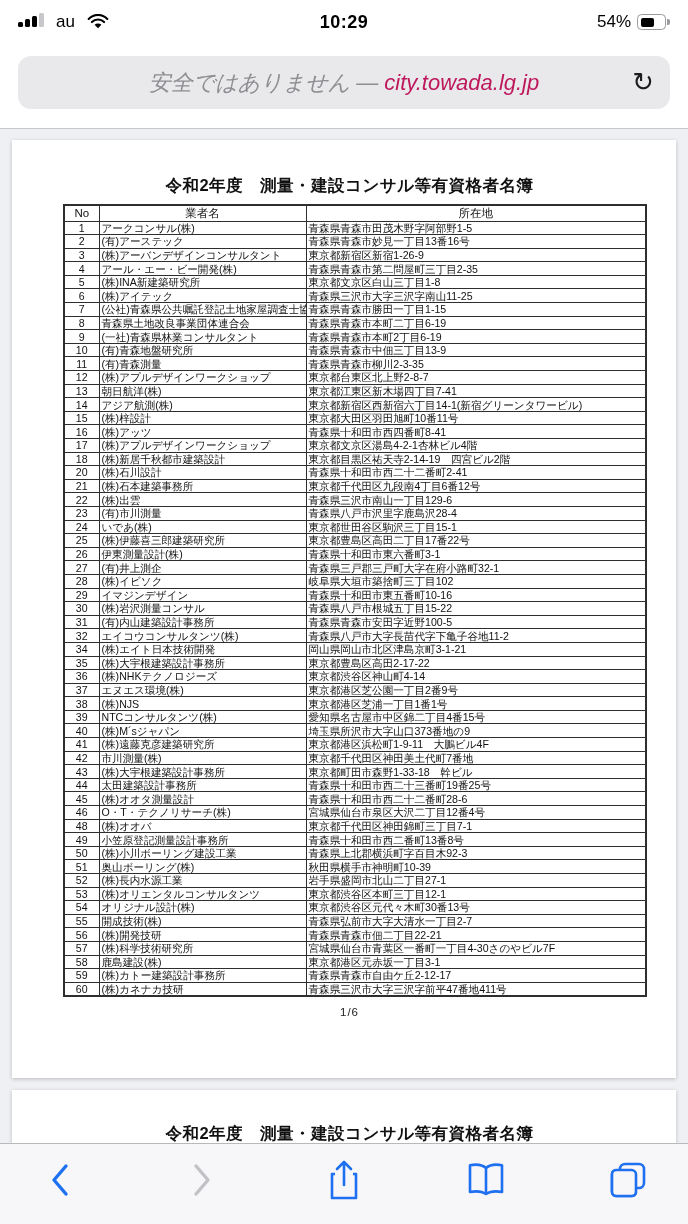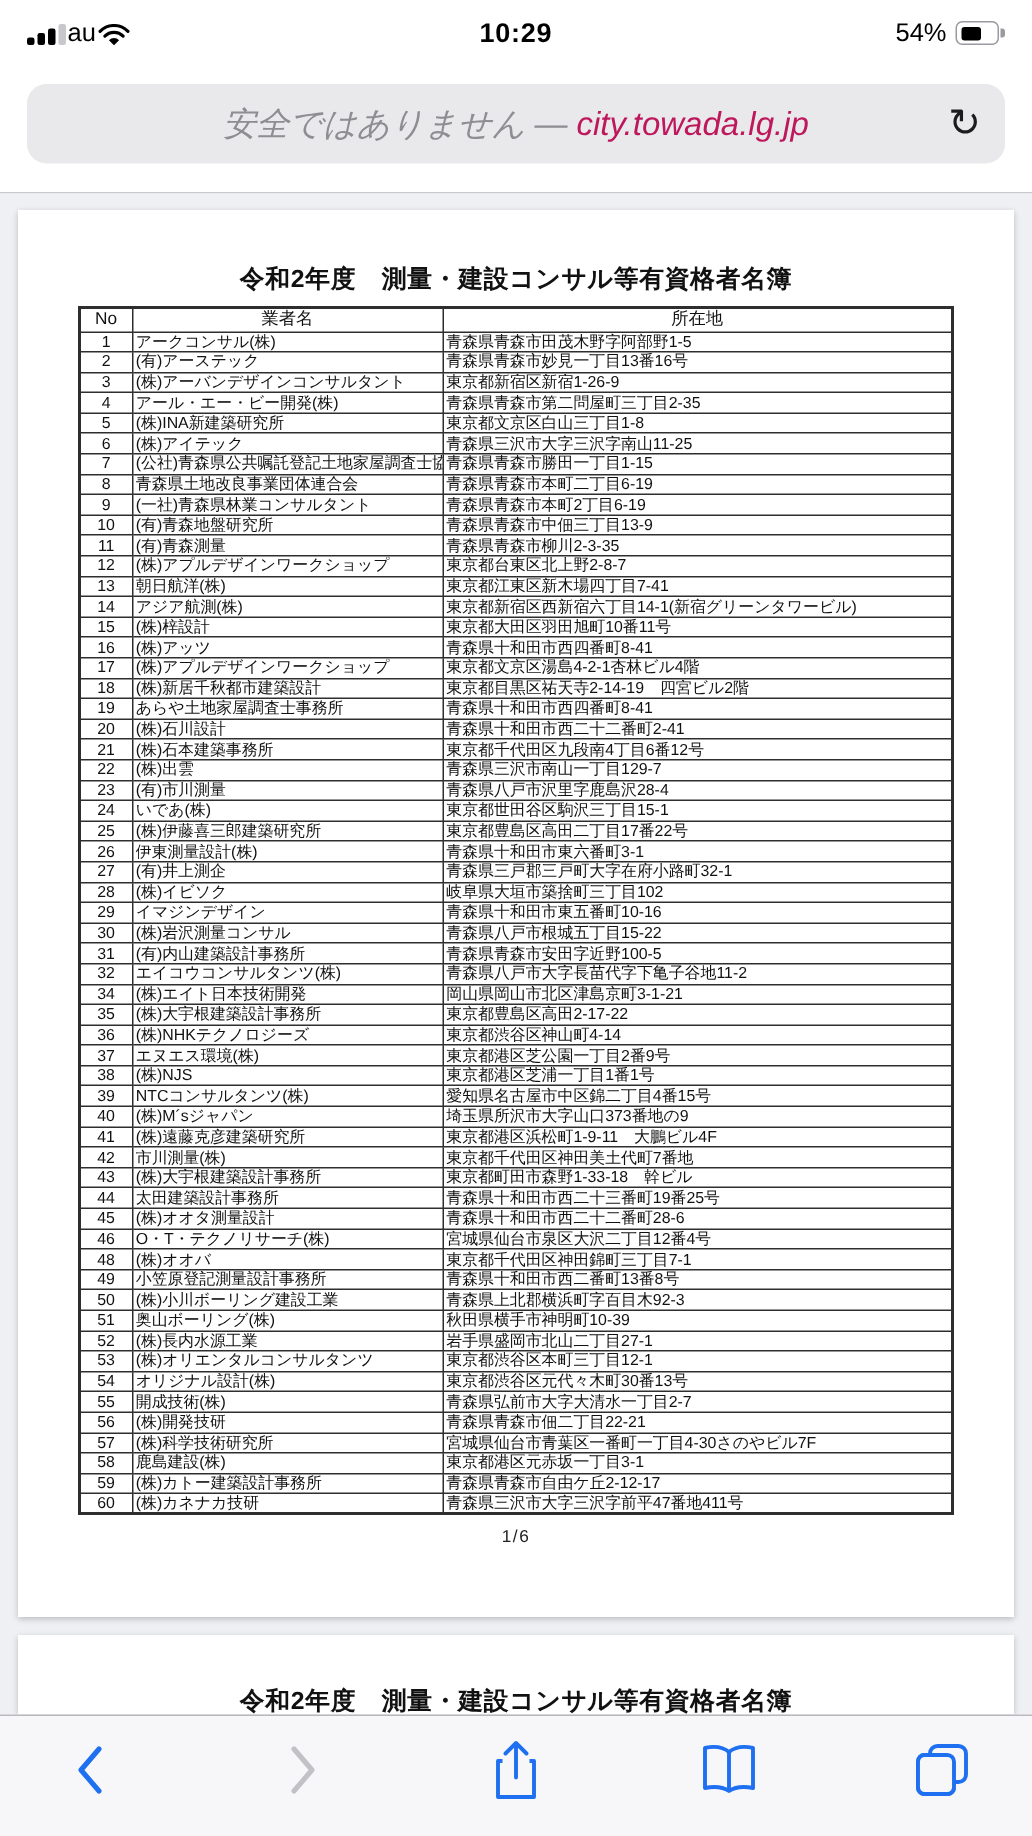--- a/index.html
+++ b/index.html
@@ -2,21 +2,21 @@
 <html><head>
 <meta charset="utf-8">
 <style>
   * { margin:0; padding:0; box-sizing:border-box; }
   html,body { width:688px; }
   body { font-family:"Liberation Sans","DejaVu Sans",sans-serif; background:#000; }
   .phone { width:688px; height:1224px; background:#fff; position:relative; overflow:hidden; display:flex; flex-direction:column; }
 
   
   .status-bar { height:44px; background:#fff; display:flex; align-items:center; justify-content:space-between; padding:0 18px; flex:0 0 auto; }
-  .sb-left { display:flex; align-items:flex-end; gap:1px; width:180px; }
+  .sb-left { display:flex; align-items:center; gap:12px; width:180px; }
   .sb-carrier { font-size:17px; color:#000; line-height:1; padding-bottom:2px; }
   .sb-time { font-size:18px; font-weight:bold; color:#000; letter-spacing:.5px; position:absolute; left:0; right:0; text-align:center; top:12px; pointer-events:none; }
   .sb-right { display:flex; align-items:center; gap:6px; width:180px; justify-content:flex-end; }
   .sb-batt-pct { font-size:17px; color:#000; }
   .sig-bars { display:flex; align-items:flex-end; gap:2px; height:14px; padding-bottom:2px; }
   .sig-bars i { display:block; width:5px; border-radius:1.5px; background:#000; }
   .sig-bars i:nth-child(1){height:5px;} .sig-bars i:nth-child(2){height:8px;}
   .sig-bars i:nth-child(3){height:11px;} .sig-bars i:nth-child(4){height:14px;background:#c8c8cc;}
   .battery { position:relative; width:33px; height:16px; }
   .batt-body { position:absolute; left:0; top:0; width:29px; height:16px; border:1.5px solid #9a9aa0; border-radius:4.5px; }
@@ -26,21 +26,21 @@
   
   .url-section { background:#fff; padding:12px 18px 19px 18px; border-bottom:1px solid #c9c9cd; flex:0 0 auto; }
   .url-pill { position:relative; background:#e9e9eb; border-radius:13px; height:53px; display:flex; align-items:center; justify-content:center; font-size:22px;font-style:italic; }
   .url-secure { color:#8d8d92; }
   .url-sep { color:#8d8d92; padding:0 6px; }
   .url-domain { color:#be185d; }
   .reload-icon { position:absolute; right:16px; top:50%; transform:translateY(-54%); font-size:26px; color:#1c1c1e; line-height:1; cursor:pointer; }
 
   
   .content { background:#eef0f4; flex:1 1 auto; overflow:hidden; padding:11px 12px 0 12px; }
-  .page-card { background:#fff; width:664px; margin:0 auto; box-shadow:0 1px 4px rgba(0,0,0,.22); }
+  .page-card { background:#fff; width:664px; margin:0 auto; box-shadow:0 1px 4px rgba(0,0,0,.22);padding-left:11px; }
   .page-card.first { height:938px; padding-top:35px; }
   .page-card.second { height:53px; margin-top:12px; padding-top:33px; }
   .doc-title { text-align:center; font-size:16.5px; font-weight:bold; color:#111; letter-spacing:.5px; font-family:"Liberation Sans","DejaVu Sans",sans-serif; }
 
   table.roster { border-collapse:collapse; table-layout:fixed; width:582px; margin:7px 0 0 40px; }
   table.roster col.c-no { width:35px; }
   table.roster col.c-name { width:207px; }
   table.roster col.c-addr { width:340px; }
   table.roster th, table.roster td {
     border:1px solid #2e2e2e; font-weight:normal; color:#111;
@@ -199,38 +199,33 @@
               <td>17</td>
               <td>(株)アプルデザインワークショップ</td>
               <td>東京都文京区湯島4-2-1杏林ビル4階</td>
             </tr>
             <tr>
               <td>18</td>
               <td>(株)新居千秋都市建築設計</td>
               <td>東京都目黒区祐天寺2-14-19　四宮ビル2階</td>
             </tr>
             <tr>
-              <td>19</td>
-              <td>あらや土地家屋調査士事務所</td>
-              <td>青森県十和田市西四番町8-41</td>
-            </tr>
-            <tr>
               <td>20</td>
               <td>(株)石川設計</td>
               <td>青森県十和田市西二十二番町2-41</td>
             </tr>
             <tr>
               <td>21</td>
               <td>(株)石本建築事務所</td>
               <td>東京都千代田区九段南4丁目6番12号</td>
             </tr>
             <tr>
               <td>22</td>
               <td>(株)出雲</td>
-              <td>青森県三沢市南山一丁目129-7</td>
+              <td>青森県三沢市南山一丁目129-6</td>
             </tr>
             <tr>
               <td>23</td>
               <td>(有)市川測量</td>
               <td>青森県八戸市沢里字鹿島沢28-4</td>
             </tr>
             <tr>
               <td>24</td>
               <td>いであ(株)</td>
               <td>東京都世田谷区駒沢三丁目15-1</td>

